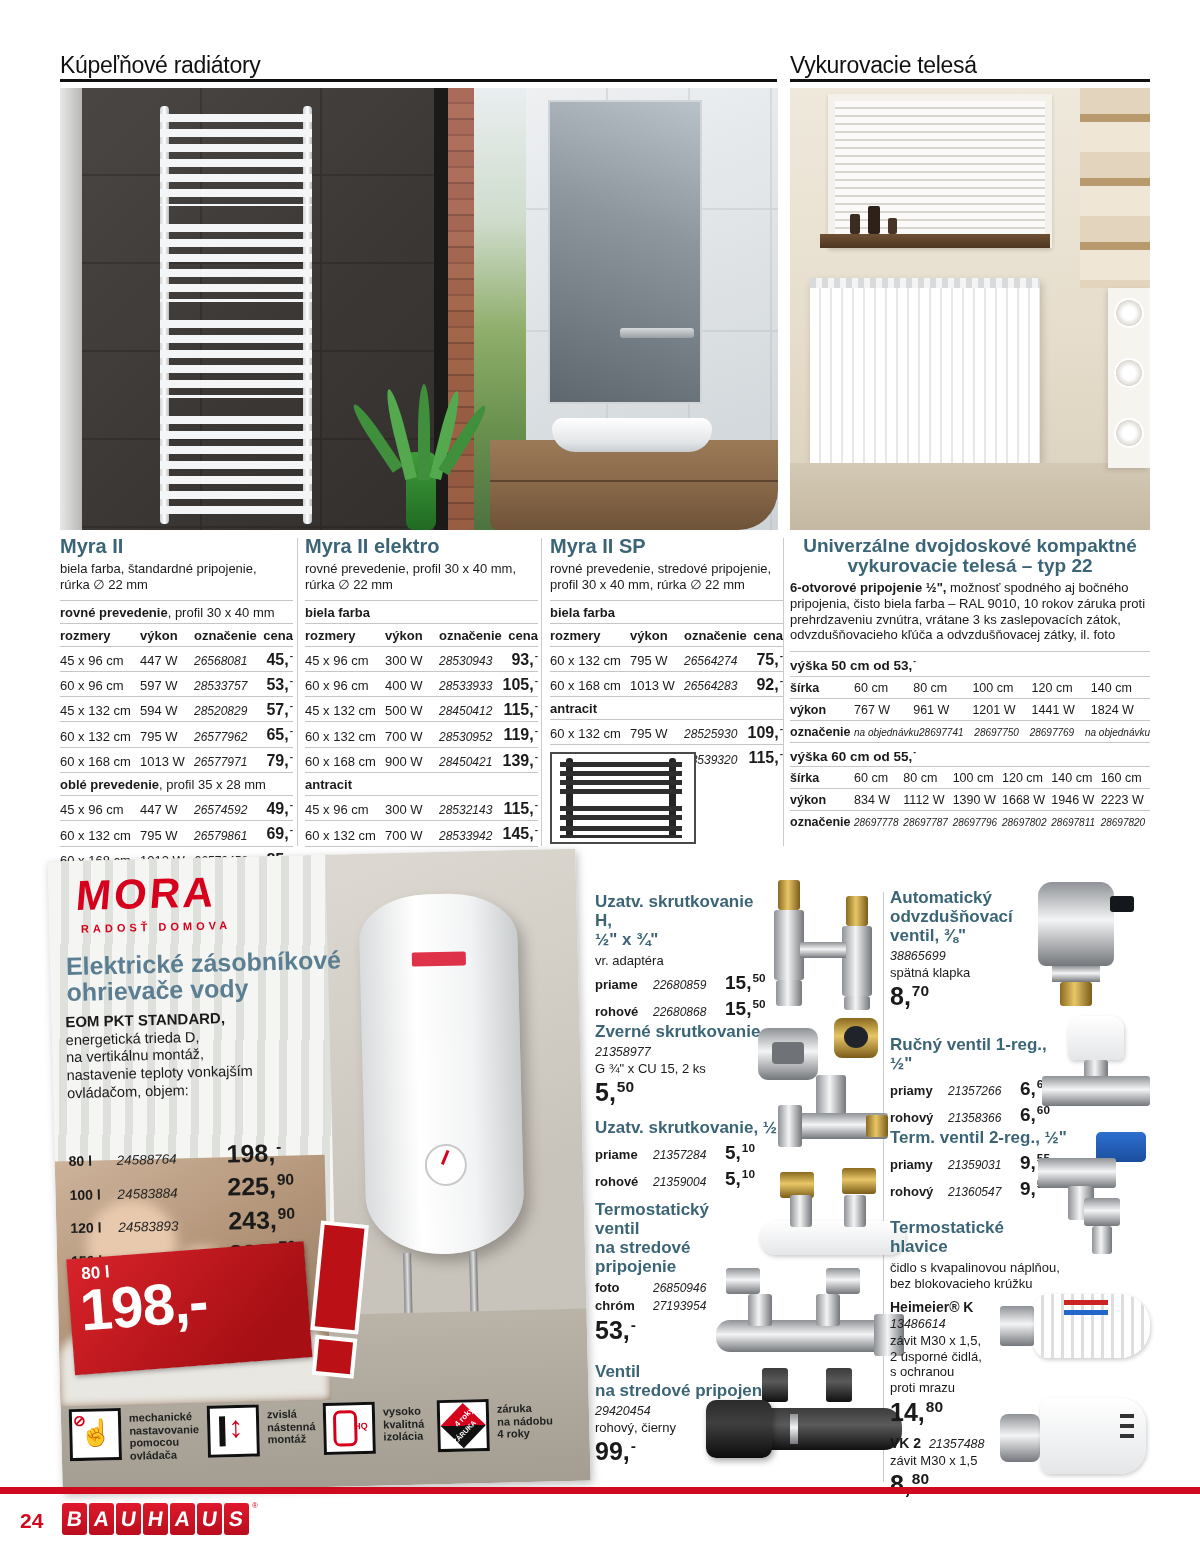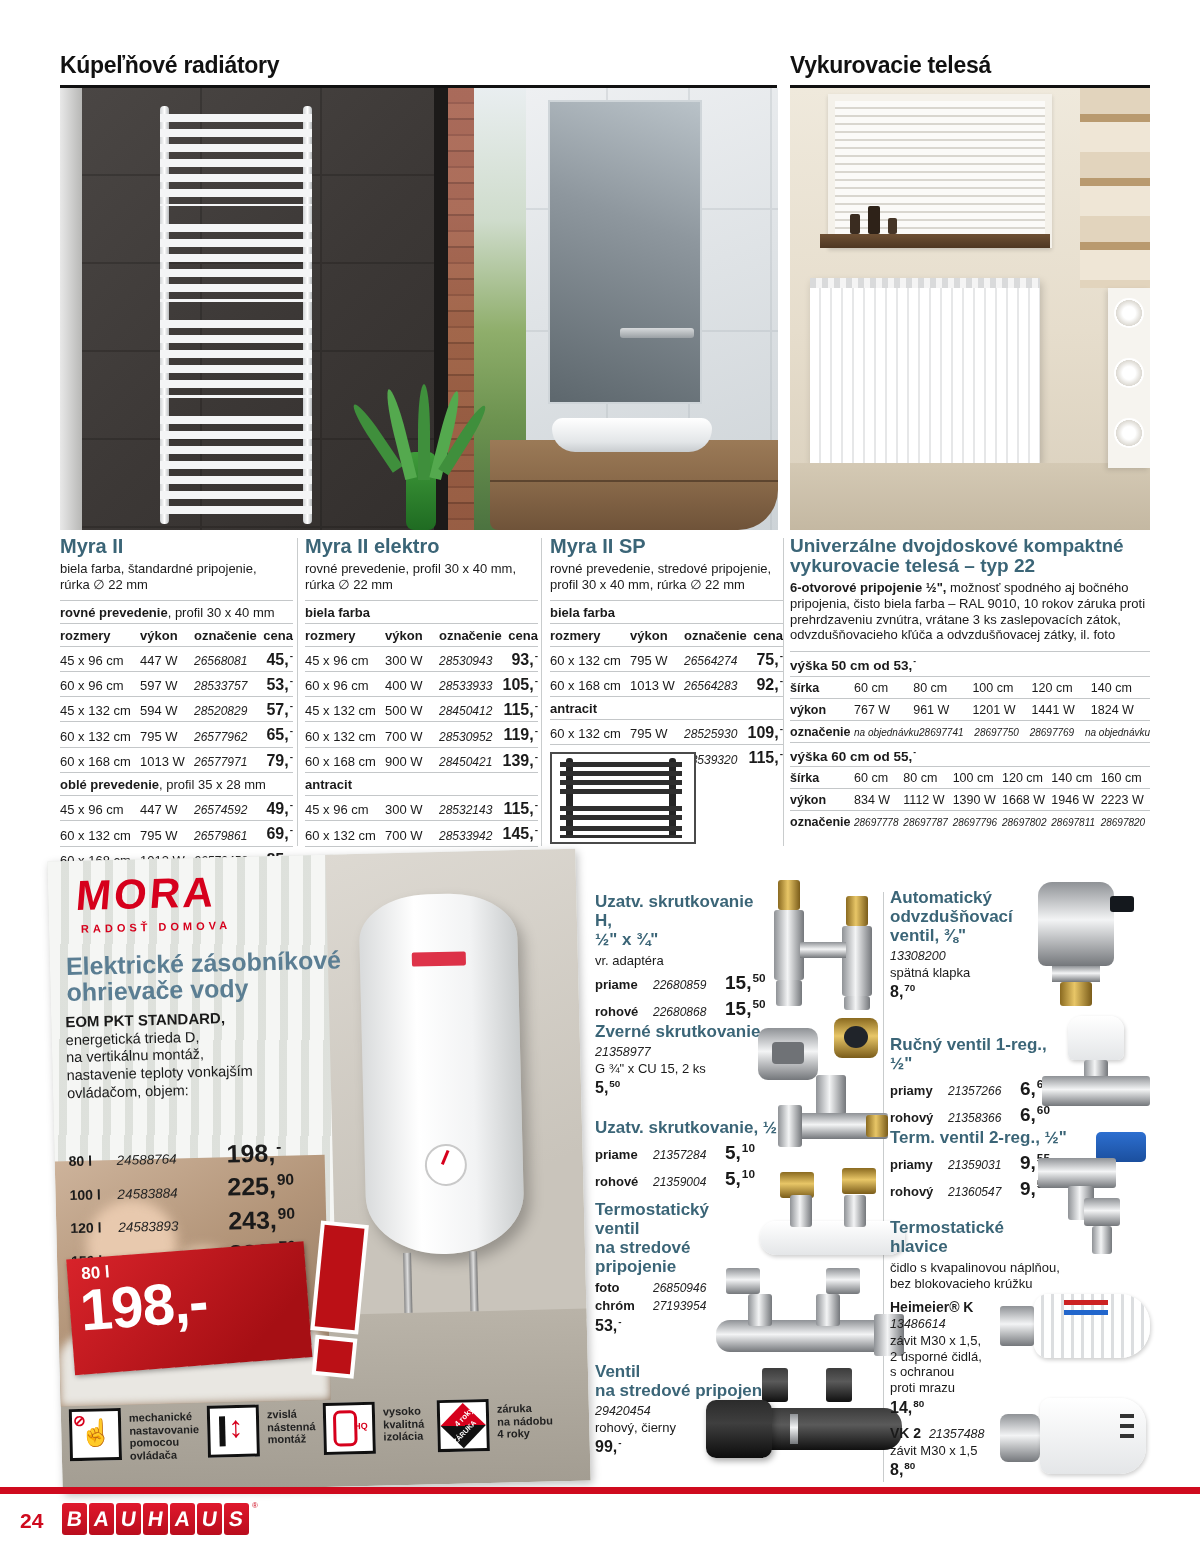--- a/index.html
+++ b/index.html
@@ -1,20 +1,20 @@
 <!DOCTYPE html>
 <html><head>
 <meta charset="utf-8">
 <style>
   html,body{margin:0;padding:0;background:#fff;}
   .page{position:relative;width:1200px;height:1555px;background:#fff;overflow:hidden;
         font-family:"Liberation Sans",sans-serif;color:#1a1a1a;}
   
-  .sechdr{position:absolute;font-size:23px;font-weight:bold;letter-spacing:-.3px;
-          border-bottom:3px solid #111;padding-bottom:6px;color:#111;}
+  .sechdr{position:absolute;font-size:23px;font-weight:normal;letter-spacing:-.3px;
+          border-bottom:3px solid #111;color:#111;}
   
   .photo{position:absolute;overflow:hidden;}
   .abs{position:absolute;}
   
   .prodcol{position:absolute;top:536px;width:233px;}
   .ptitle{font-size:20px;font-weight:bold;color:#3b6577;margin:0 0 4px 0;line-height:1.05;}
   .intro{font-size:13px;line-height:1.25;color:#1a1a1a;margin-bottom:6px;}
   .grplabel{font-size:13px;border-top:1px solid #c4c7c9;padding:4px 0 3px 0;}
   .grplabel b{font-weight:bold;}
   .thead{display:flex;font-size:13px;font-weight:bold;border-top:1px solid #c4c7c9;padding:4px 0 3px 0;}
@@ -30,21 +30,21 @@
   .htrow .cell{flex:1;white-space:nowrap;}
   .htrow .cell.code{font-style:italic;font-size:10px;color:#222;}
   .desc{font-size:13px;line-height:1.22;margin-bottom:8px;}
   
   .acc{position:absolute;}
   .atitle{font-size:17px;font-weight:bold;color:#3b6577;line-height:1.12;margin-bottom:4px;}
   .anote{font-size:13px;margin:2px 0;}
   .arow{display:flex;font-size:13px;align-items:baseline;margin:3px 0;}
   .arow .al{width:58px;font-weight:bold;} .arow .ac{width:72px;font-style:italic;font-size:12px;color:#222;}
   .arow .ap{font-weight:bold;font-size:19px;}
-  .aprice{font-weight:bold;font-size:16px;margin-top:2px;}
+  .aprice{font-weight:bold;font-size:25px;margin-top:2px;}
   .acode{font-style:italic;font-size:12.5px;color:#222;margin:2px 0;}
   
   .met{background:linear-gradient(180deg,#8f9296,#f3f4f5 45%,#74777b);}
   .metv{background:linear-gradient(90deg,#8f9296,#f3f4f5 45%,#74777b);}
   .brass{background:linear-gradient(180deg,#8a6a20,#e8c667 45%,#7a5c1a);}
   .brassv{background:linear-gradient(90deg,#8a6a20,#e8c667 45%,#7a5c1a);}
   .blkm{background:linear-gradient(180deg,#3c3c3c,#5a5a5a 40%,#101010);}
   .whtm{background:linear-gradient(180deg,#ffffff,#e4e6e8);}
   .rr{border-radius:3px;}
   
@@ -357,21 +357,21 @@
 
   <div class="abs" style="left:550px;top:752px;width:142px;height:88px;border:2px solid #4a4a4a;background:#fff;">
     <div class="abs" style="left:14px;top:4px;width:7px;height:80px;background:#242424;border-radius:3px;"></div>
     <div class="abs" style="left:117px;top:4px;width:7px;height:80px;background:#242424;border-radius:3px;"></div>
     <div class="abs" style="left:8px;top:8px;width:122px;height:34px;background:repeating-linear-gradient(180deg,#2e2e2e 0 5px,rgba(0,0,0,0) 5px 9px);"></div>
     <div class="abs" style="left:8px;top:52px;width:122px;height:16px;background:repeating-linear-gradient(180deg,#2e2e2e 0 5px,rgba(0,0,0,0) 5px 9px);"></div>
     <div class="abs" style="left:8px;top:72px;width:122px;height:12px;background:repeating-linear-gradient(180deg,#2e2e2e 0 5px,rgba(0,0,0,0) 5px 9px);"></div>
   </div>
 
   <div class="abs" style="left:790px;top:536px;width:360px;">
-    <div class="ptitle" style="font-size:19px;">
+    <div class="ptitle" style="font-size:19px;text-align:center;">
       <span>Univerzálne dvojdoskové kompaktné</span><br>
       <span>vykurovacie telesá – typ 22</span>
     </div>
     <div class="desc">
       <b>6-otvorové pripojenie ½",</b><span> možnosť spodného aj bočného pripojenia, čisto biela farba – RAL 9010, 10 rokov záruka proti prehrdzaveniu zvnútra, vrátane 3 ks zaslepovacích zátok, odvzdušňovacieho kľúča a odvzdušňovacej zátky, il. foto</span>
     </div>
     <div class="htlabel">
       <span>výška 50 cm od </span><span>53,</span><span class="sup">-</span>
     </div>
     <div class="htrow">
@@ -656,21 +656,21 @@
     <div class="abs blkm rr" style="left:120px;top:0;width:26px;height:34px;"></div>
     <div class="abs blkm" style="left:10px;top:40px;width:186px;height:42px;border-radius:18px;"></div>
     <div class="abs" style="left:0;top:32px;width:66px;height:58px;border-radius:10px;background:linear-gradient(180deg,#2b2b2b,#3f3f3f 40%,#0c0c0c);box-shadow:2px 3px 6px rgba(0,0,0,.35);"></div>
     <div class="abs met" style="left:84px;top:46px;width:8px;height:30px;"></div>
   </div>
 
   <div class="acc" style="left:890px;top:888px;width:165px;">
     <div class="atitle">
       <span>Automatický</span><br><span>odvzdušňovací</span><br><span>ventil, ⅜"</span>
     </div>
-    <div class="acode">13308200</div>
+    <div class="acode">38865699</div>
     <div class="anote">spätná klapka</div>
     <div class="aprice"><span>8,</span><span class="sup">70</span></div>
   </div>
 
   <div class="abs" style="left:1018px;top:882px;width:120px;height:128px;">
     <div class="abs met" style="left:20px;top:0;width:76px;height:84px;border-radius:14px 14px 8px 8px;"></div>
     <div class="abs" style="left:92px;top:14px;width:24px;height:16px;background:#14181d;border-radius:3px;"></div>
     <div class="abs met" style="left:34px;top:84px;width:48px;height:16px;"></div>
     <div class="abs brassv rr" style="left:42px;top:100px;width:32px;height:24px;"></div>
   </div>

